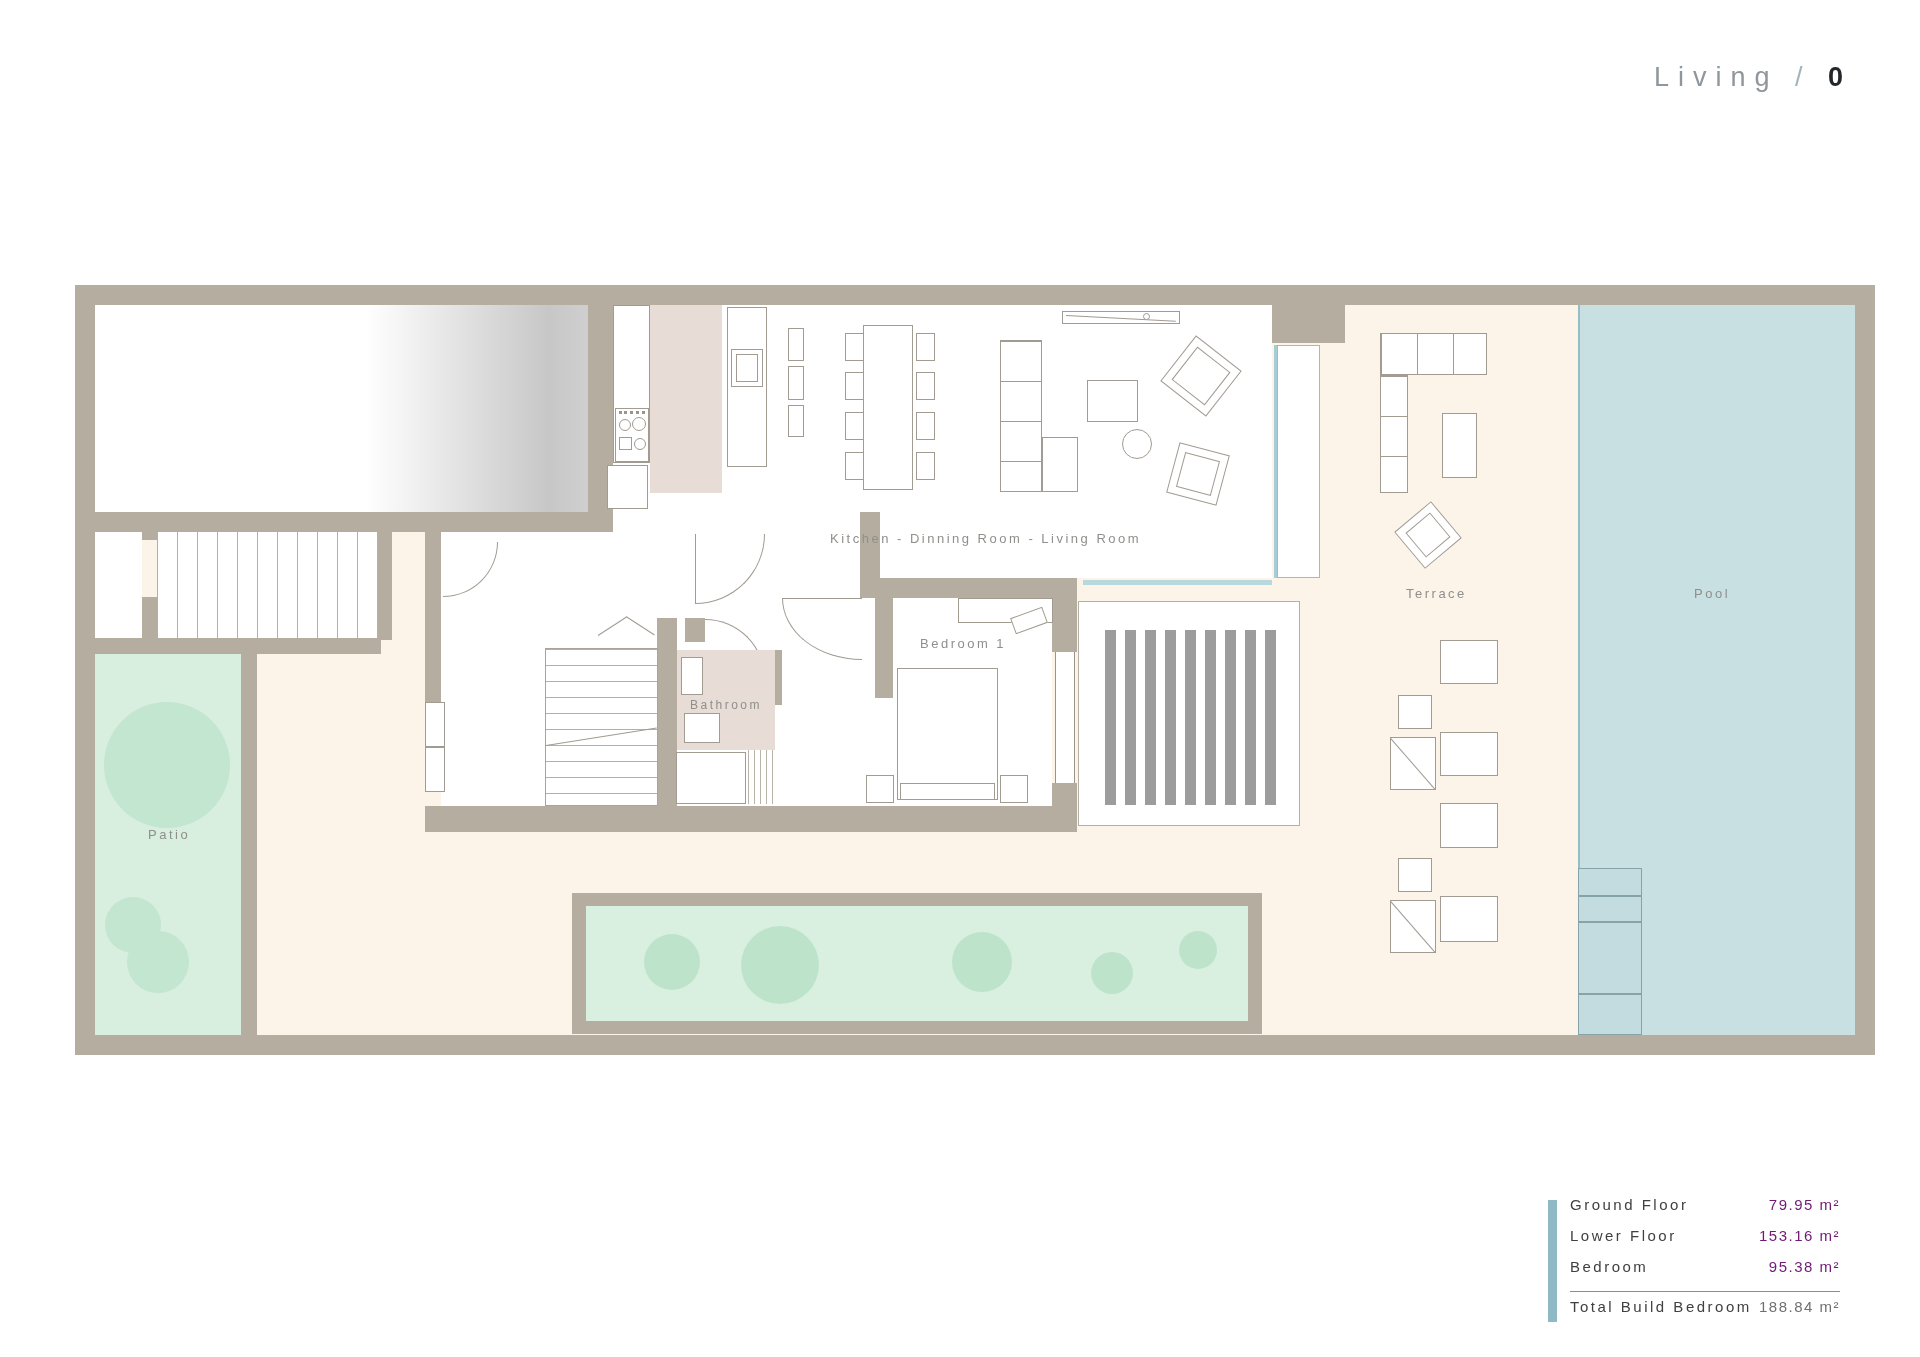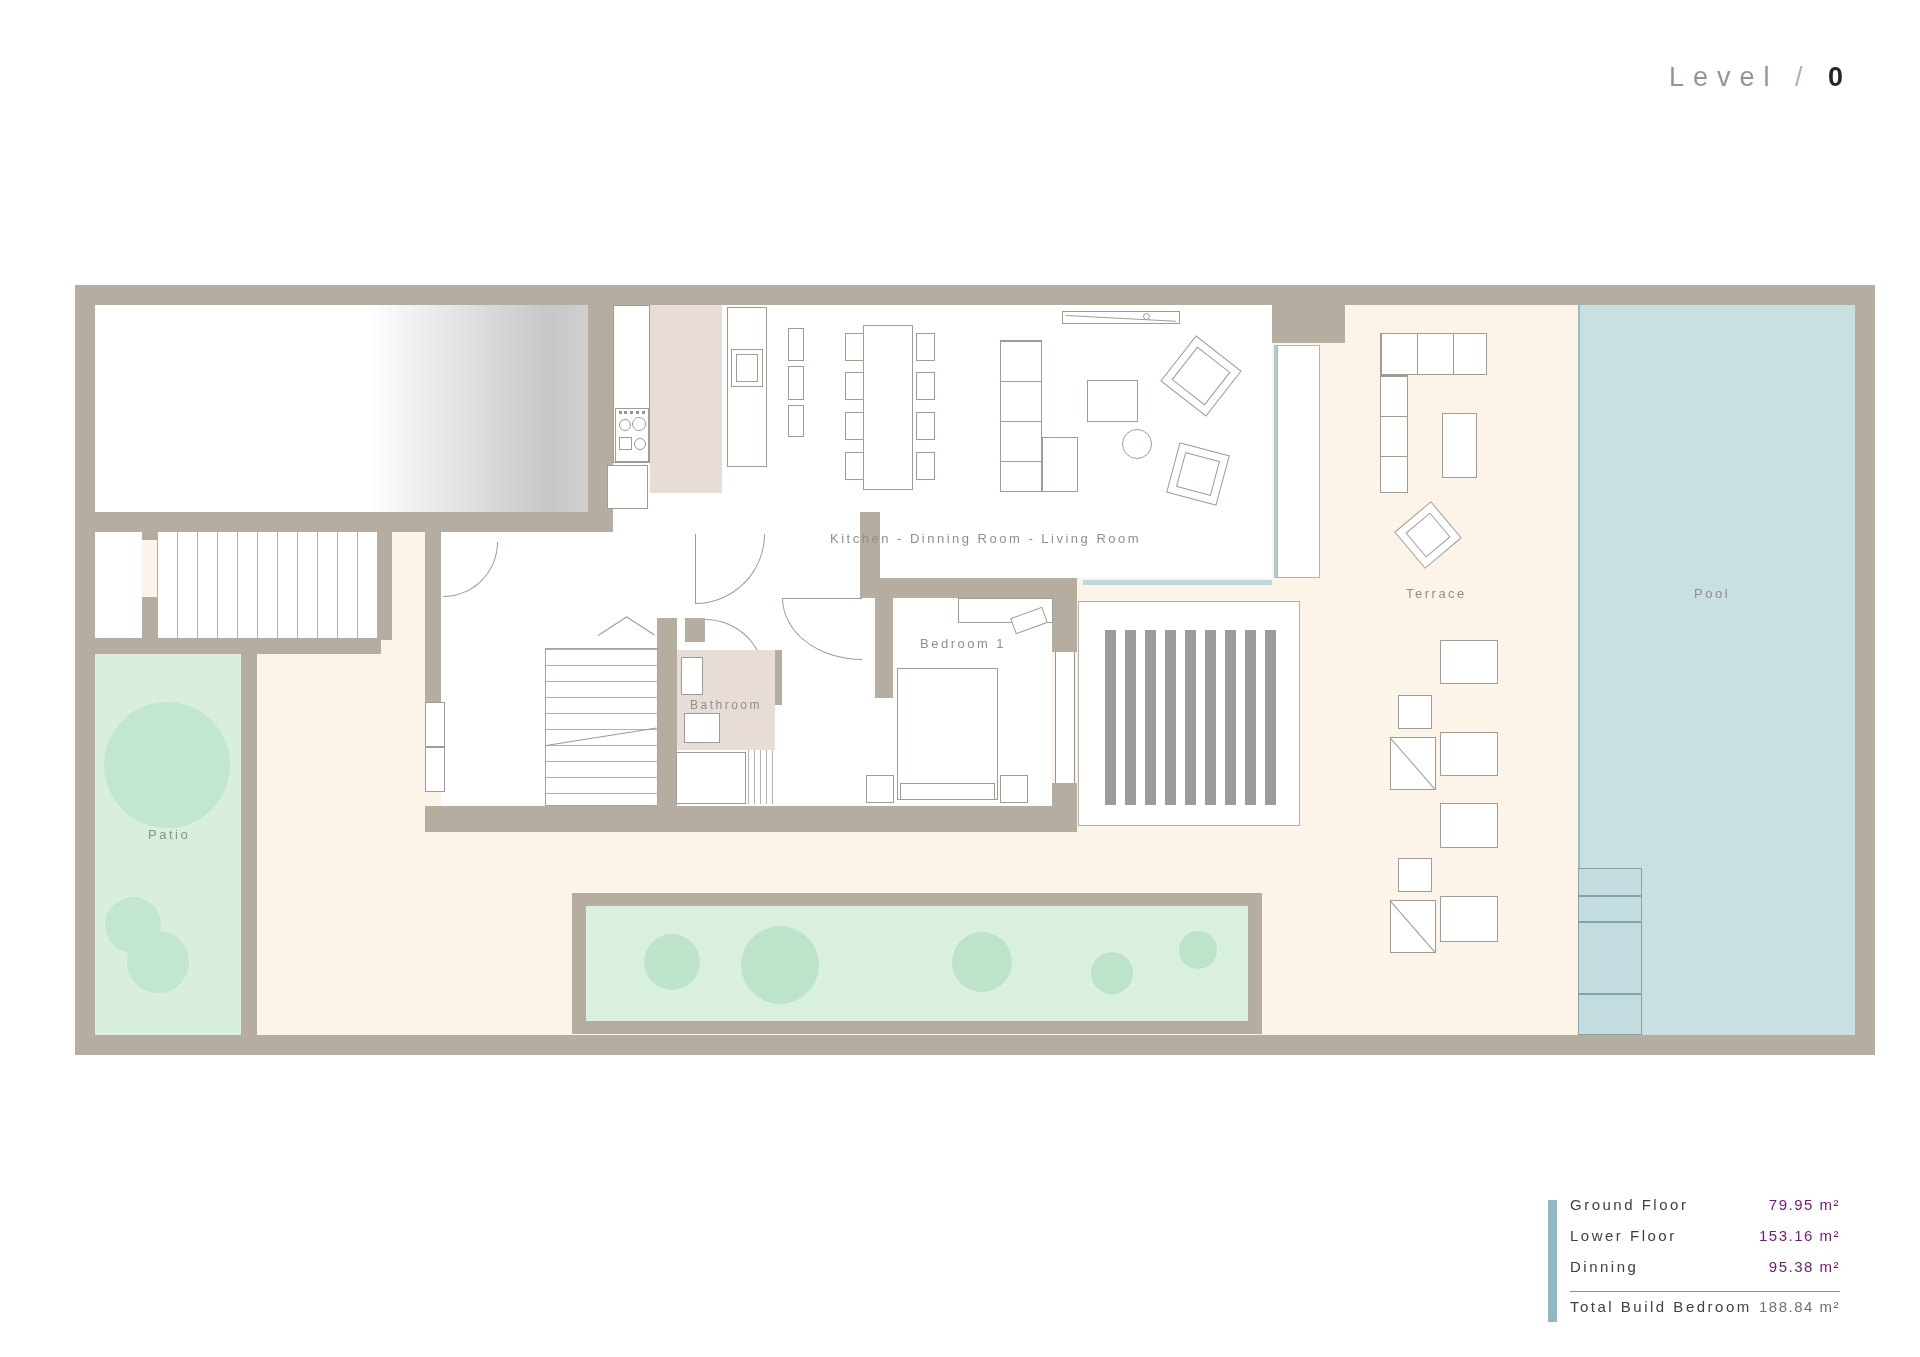--- a/index.html
+++ b/index.html
@@ -42,21 +42,21 @@
   .sbar{position:absolute;left:0;top:27px;width:232px;height:14px;border:1px solid #979188;box-sizing:border-box;
         background:linear-gradient(90deg,#cdc6b9 0 25%,#fff 25% 50%,#cdc6b9 50% 75%,#fff 75% 100%);}
   .unitlbl{position:absolute;left:20px;top:46px;font-size:14px;color:#5a5a5a;}
 </style>
 </head>
 <body>
 
 <div id="canvas">
 
   <div class="level">
-    <span>Level</span>
+    <span>Living</span>
     <span class="sep">/</span>
     <b>0</b>
   </div>
 
   <div class="abs" style="left:93px;top:303px;width:1764px;height:734px;background:#fcf3e9;"></div>
 
   <div class="abs" style="left:1578px;top:305px;width:277px;height:730px;background:#c9e0e3;border-left:2px solid #93c0c6;"></div>
   <div class="o" style="left:1578px;top:868px;width:64px;height:28px;background:#c3dcdf;border-color:#85a3a9;"></div>
   <div class="o" style="left:1578px;top:896px;width:64px;height:26px;background:#c3dcdf;border-color:#85a3a9;"></div>
   <div class="o" style="left:1578px;top:922px;width:64px;height:72px;background:#c3dcdf;border-color:#85a3a9;"></div>
@@ -221,21 +221,21 @@
     <div class="rows">
       <div class="lrow">
         <span class="k">Ground Floor</span>
         <span class="v">79.95 m²</span>
       </div>
       <div class="lrow">
         <span class="k">Lower Floor</span>
         <span class="v">153.16 m²</span>
       </div>
       <div class="lrow">
-        <span class="k">Dinning</span>
+        <span class="k">Bedroom</span>
         <span class="v">95.38 m²</span>
       </div>
       <div class="ldiv"></div>
       <div class="lrow total">
         <span class="k">Total Build Bedroom</span>
         <span class="v">188.84 m²</span>
       </div>
     </div>
   </div>
 

